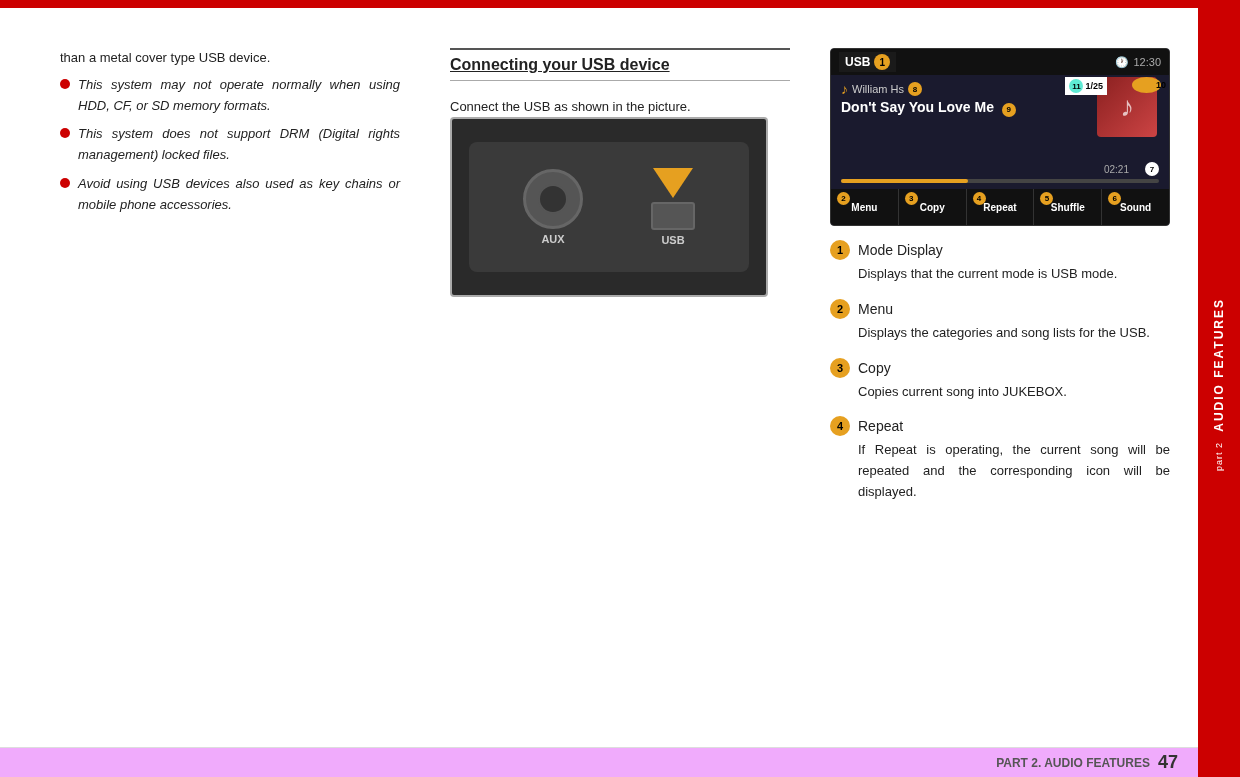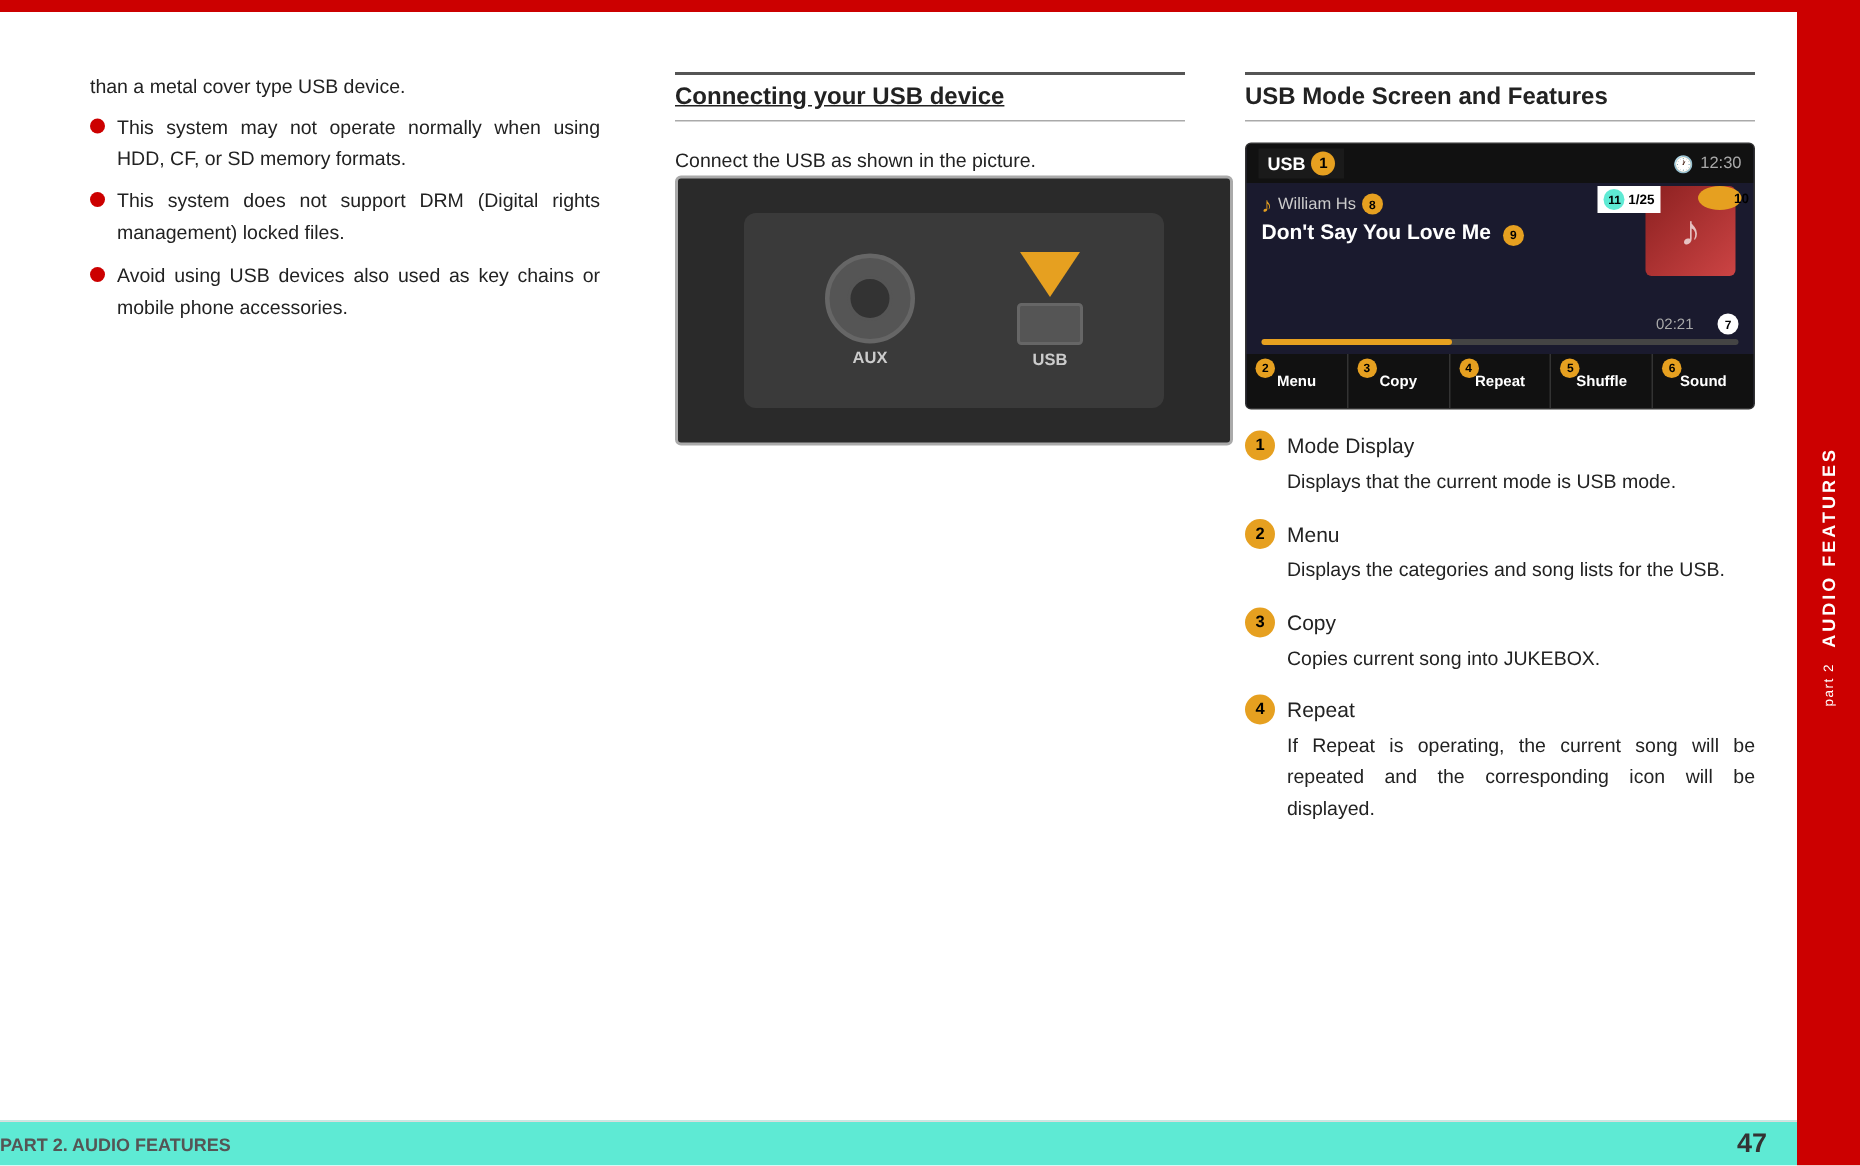--- a/index.html
+++ b/index.html
@@ -54,20 +54,21 @@
       margin-top: 4px;
       margin-right: 8px;
       flex-shrink: 0;
     }
 
     .bullet-text {
       font-size: 13px;
       line-height: 1.6;
       color: #222;
       text-align: justify;
+      font-style: italic;
     }
 
     
     .mid-col {
       width: 380px;
       padding: 40px 20px 20px 20px;
       flex-shrink: 0;
       border-left: none;
     }
 
@@ -84,21 +85,21 @@
 
     .mid-col .description {
       font-size: 13px;
       color: #222;
       line-height: 1.5;
     }
 
     .usb-image-container {
       border: 2px solid #aaa;
       border-radius: 4px;
-      width: 372px;
+      width: 318px;
       height: 180px;
       background: #2a2a2a;
       display: flex;
       align-items: center;
       justify-content: center;
       position: relative;
       overflow: hidden;
     }
 
     .usb-panel {
@@ -453,25 +454,25 @@
       letter-spacing: 1px;
     }
 
     
     .bottom-bar {
       position: absolute;
       bottom: 0;
       left: 0;
       right: 42px;
       height: 30px;
-      background: #5eead4;
+      background: #f0abfc;
       border-top: 1px solid #ddd;
       display: flex;
       align-items: center;
-      justify-content: space-between;
+      justify-content: flex-end;
       padding-right: 20px;
     }
 
     .bottom-text {
       font-size: 12px;
       color: #555;
       font-weight: bold;
     }
 
     .page-num {
@@ -524,21 +525,20 @@
         <div class="usb-port-area">
           <div class="usb-arrow"></div>
           <div class="usb-slot"></div>
           <span class="port-label">USB</span>
         </div>
       </div>
     </div>
   </div>
 
   <div class="right-col" style="padding-right:90px;">
-    <div class="right-section-title">USB Mode Screen and Features</div>
 
     <div class="usb-screen">
 
       <div class="screen-top-bar">
         <div class="screen-usb-badge">
           <span style="color:#fff;font-weight:bold;font-size:12px;">USB</span>
           <div class="badge-num orange">1</div>
         </div>
         <div class="screen-time">
           <span>🕐</span>

